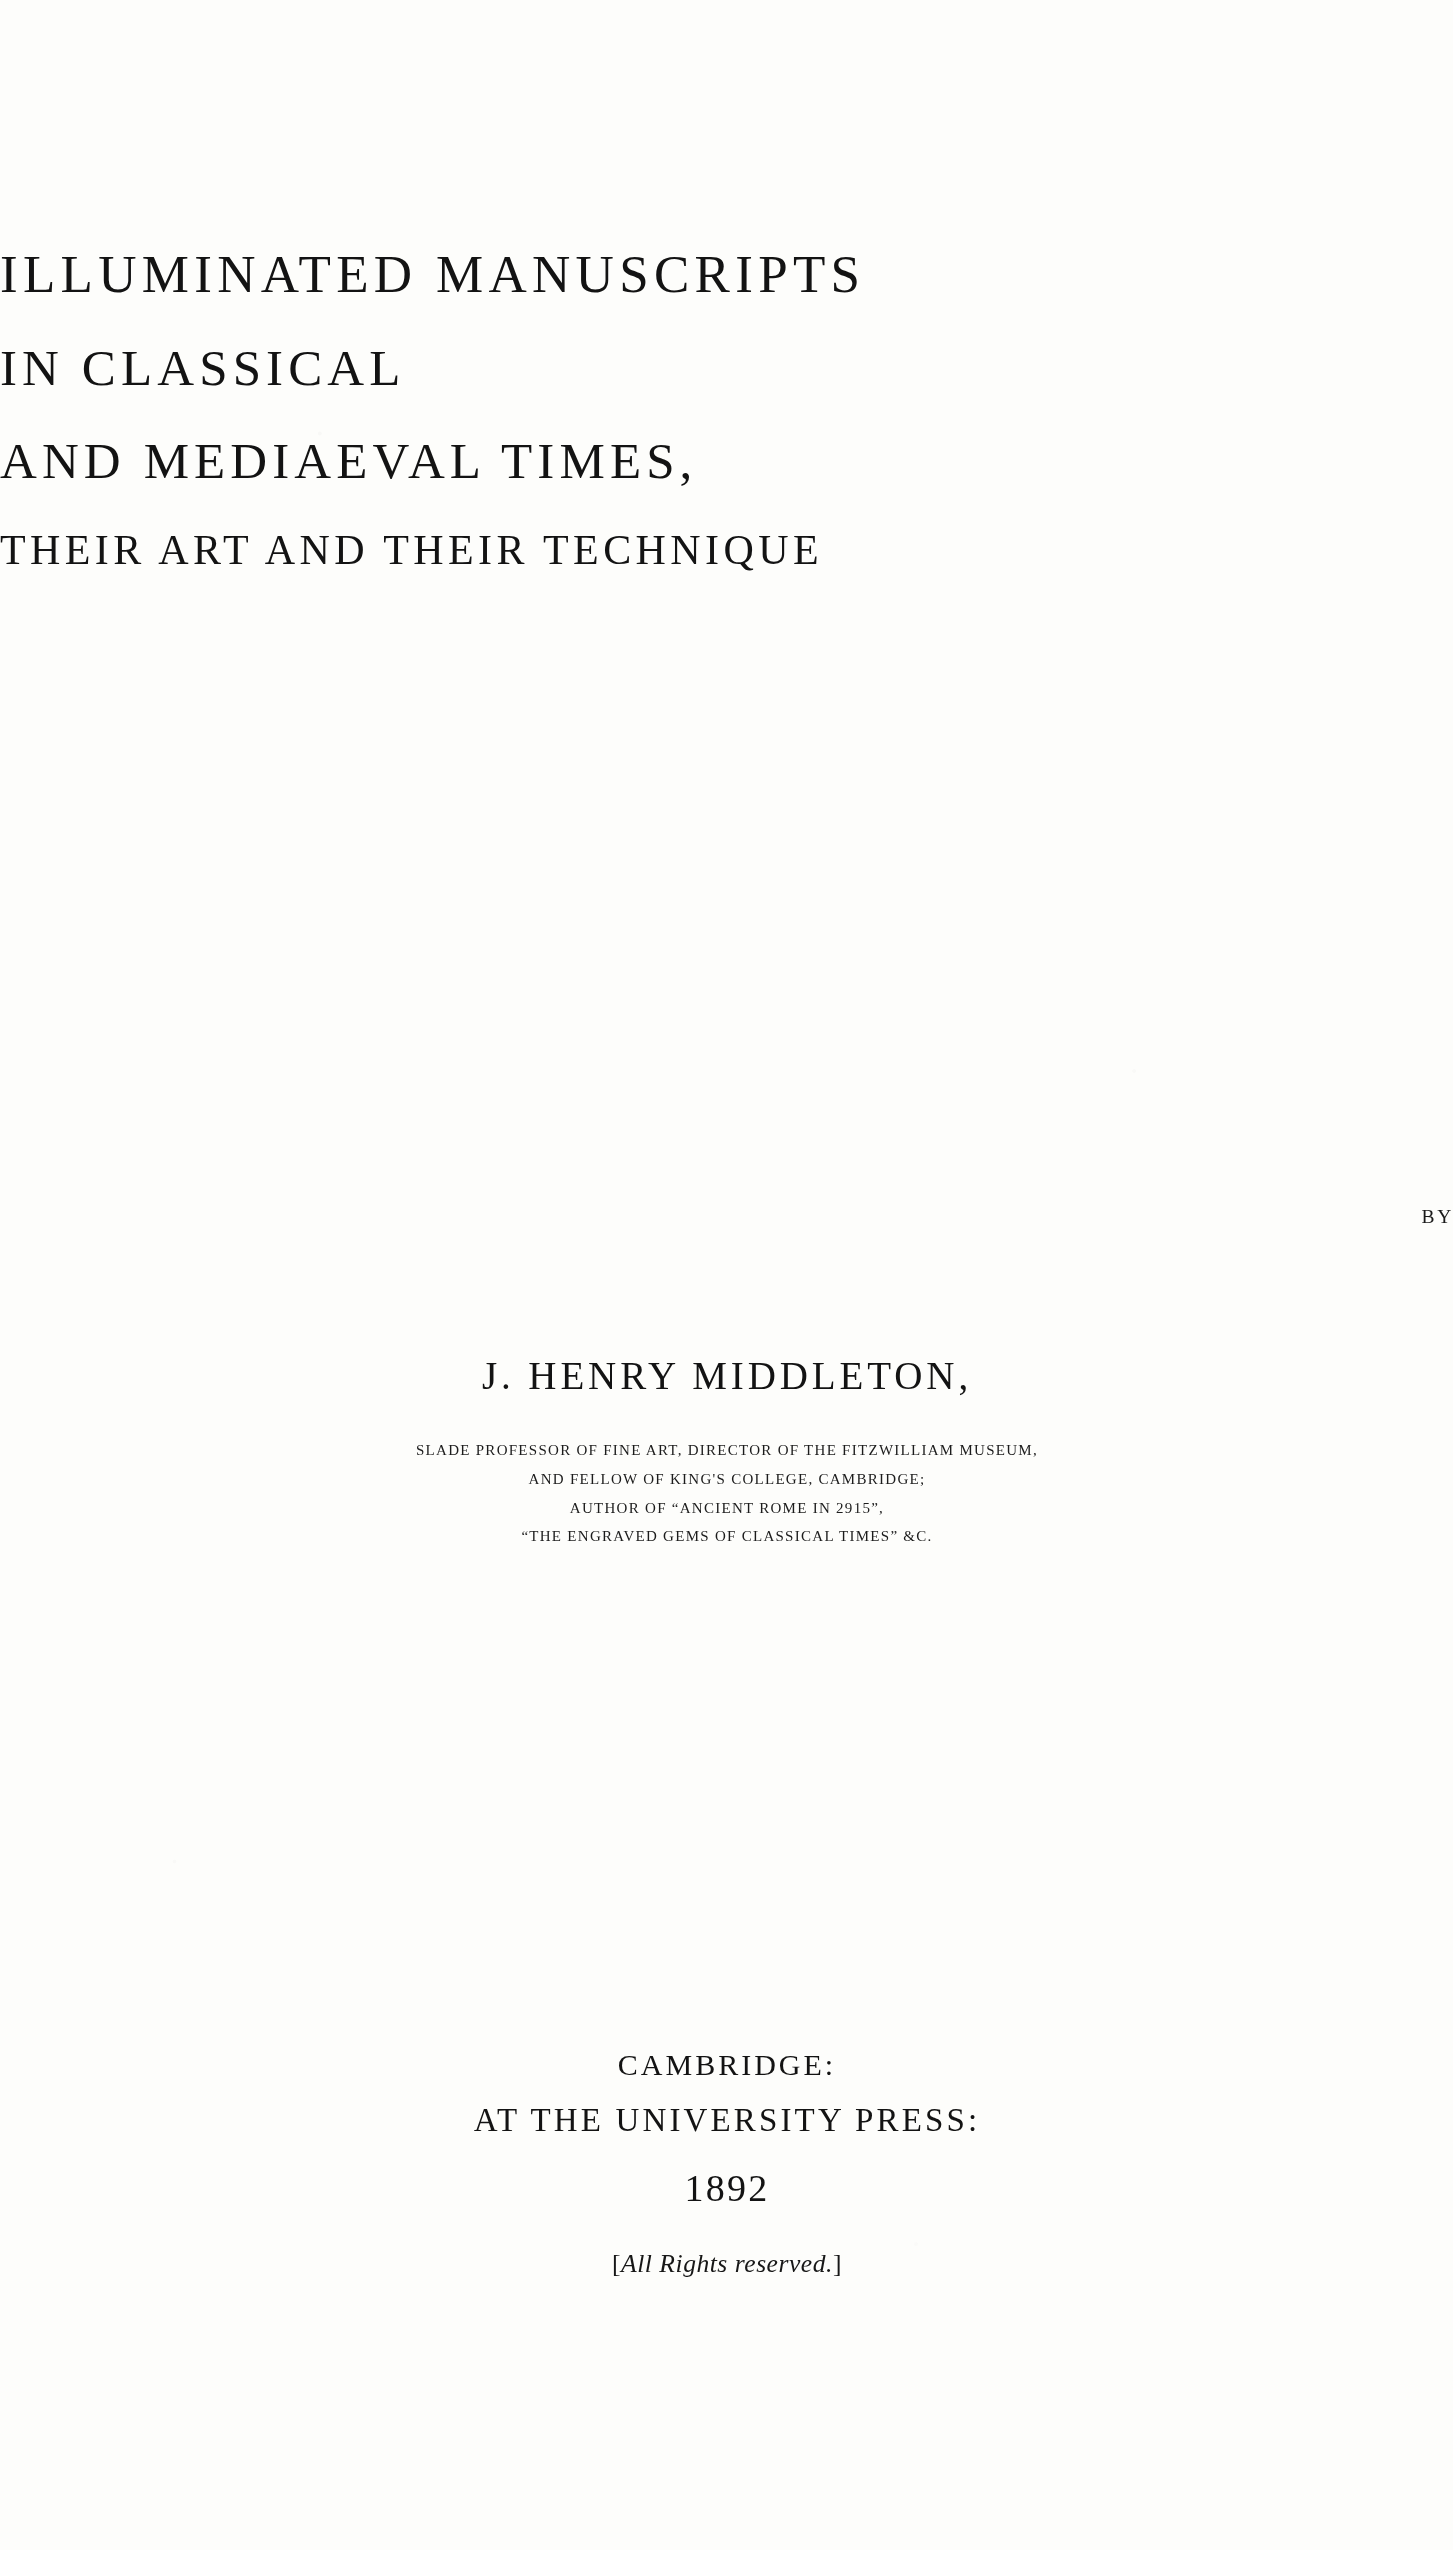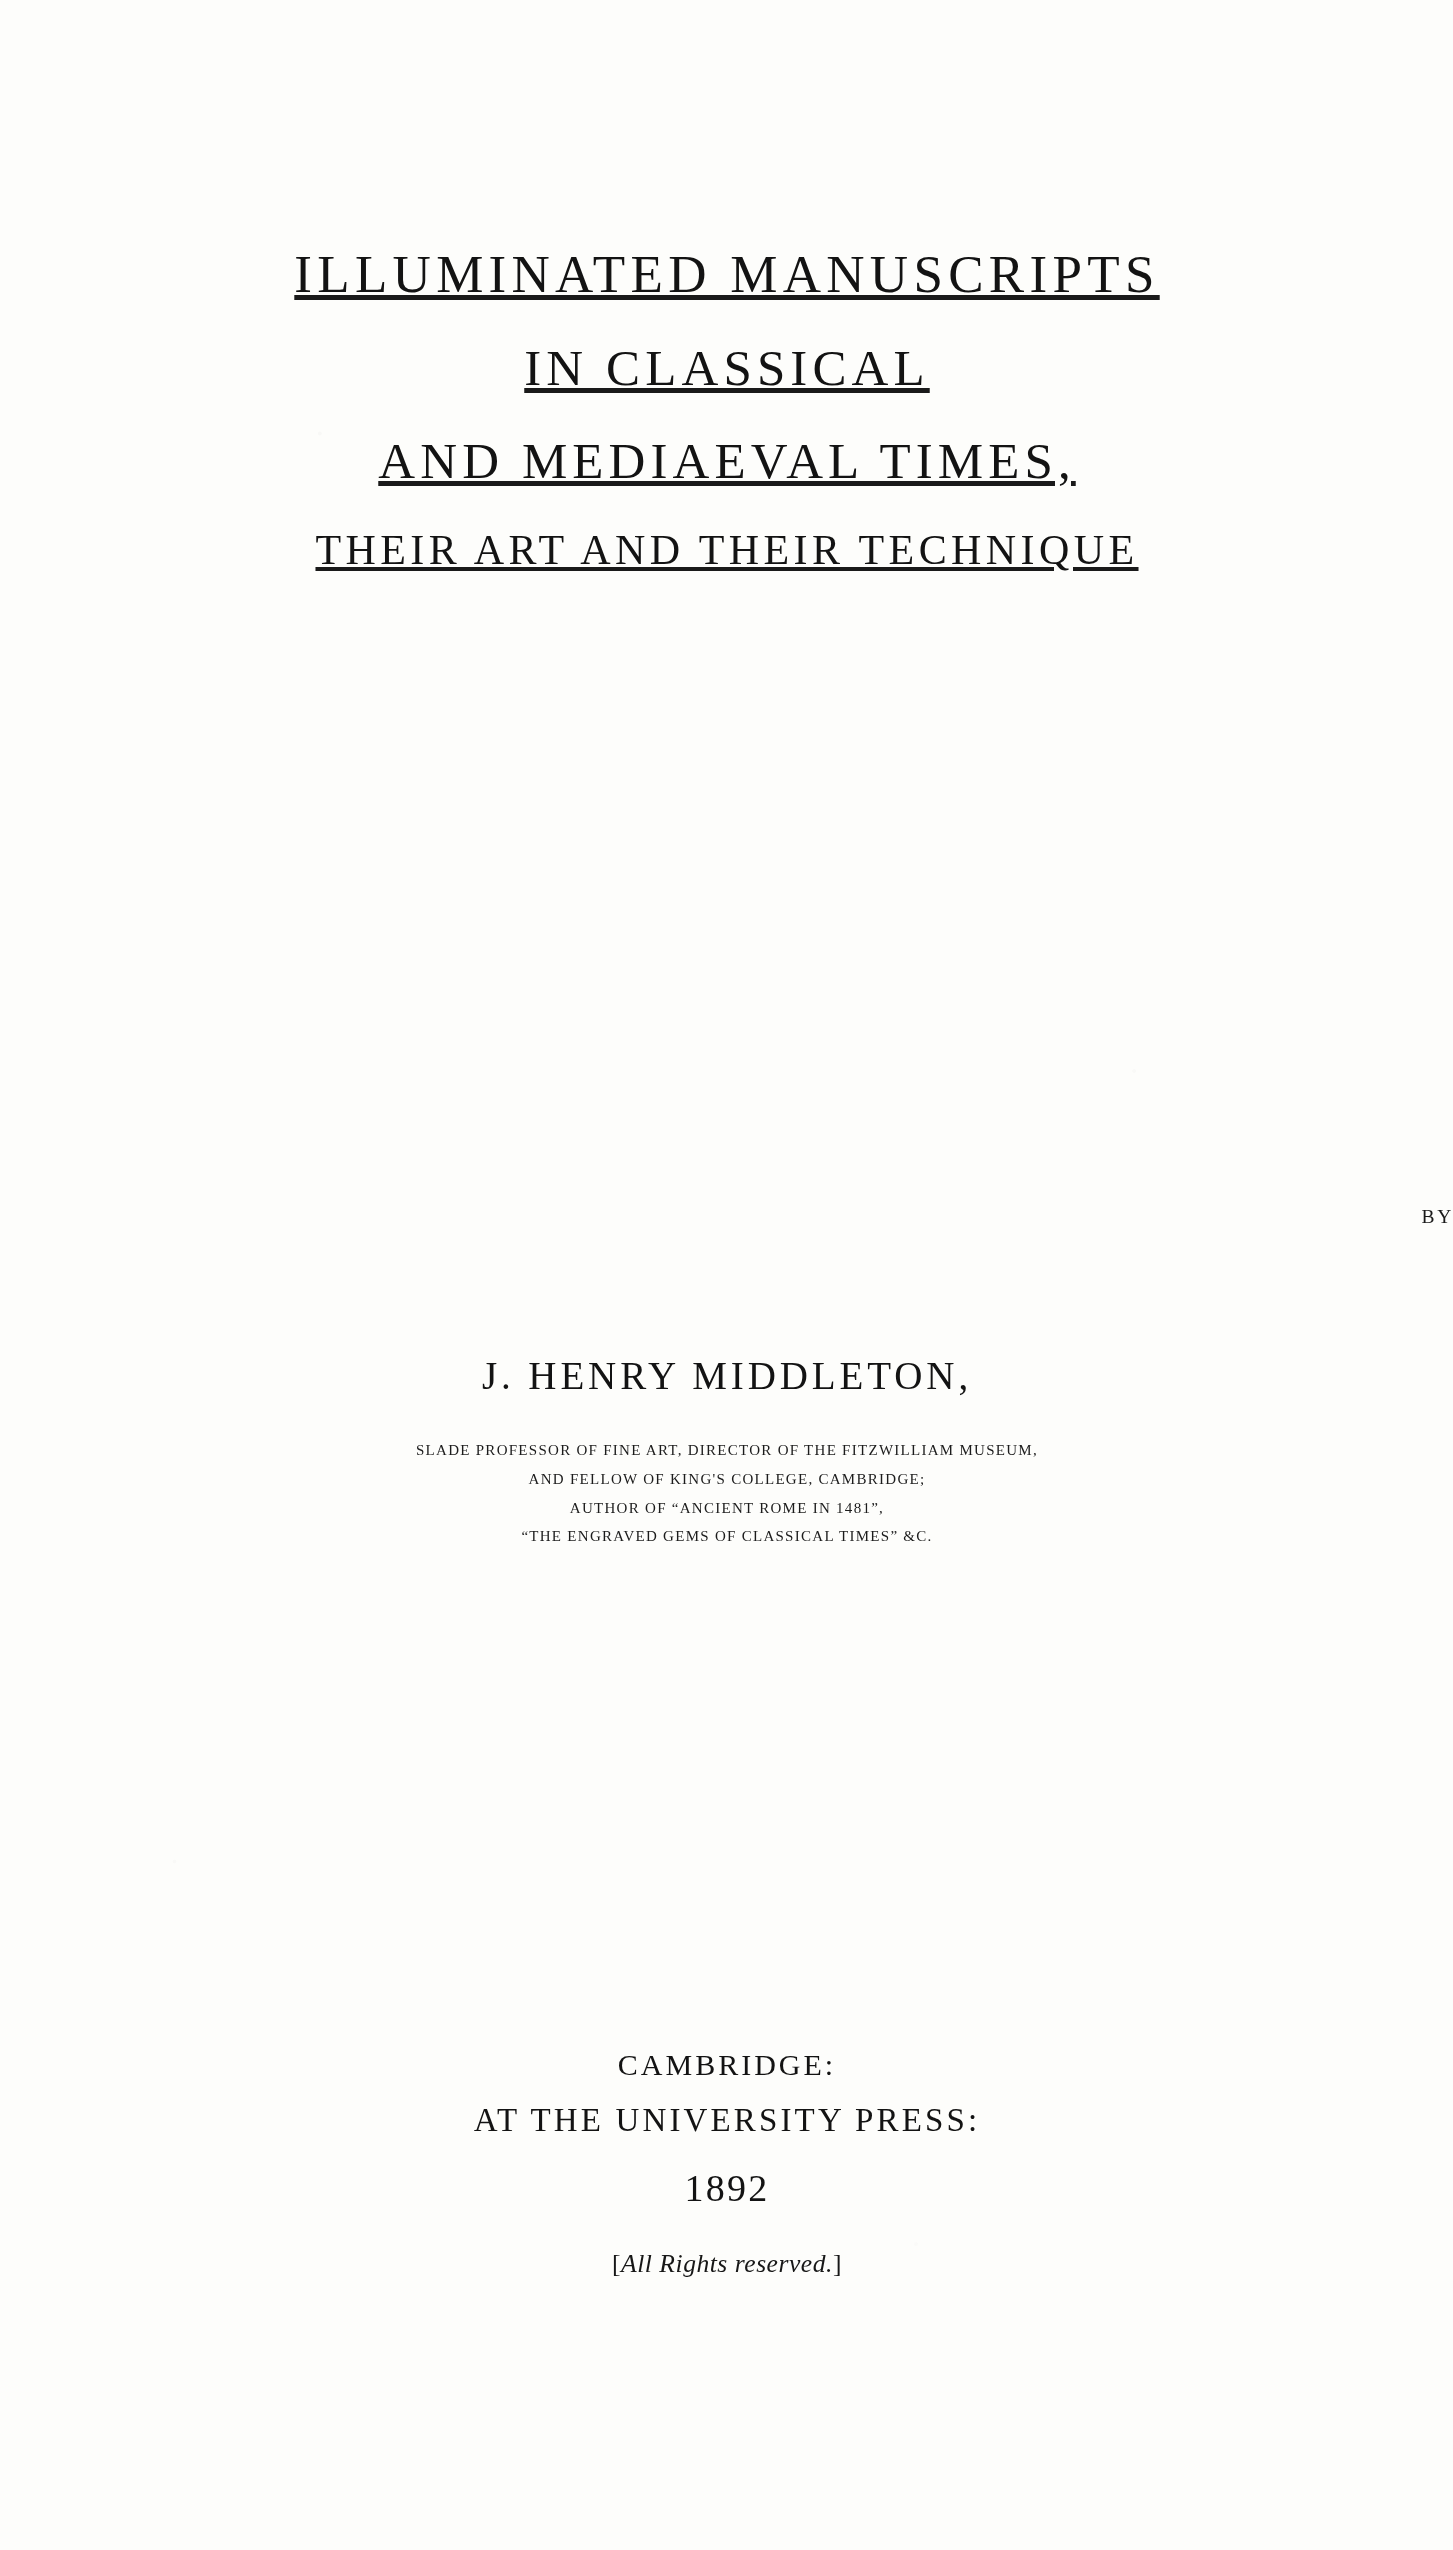--- a/index.html
+++ b/index.html
@@ -24,22 +24,21 @@
       radial-gradient(circle at 78% 42%, rgba(0,0,0,0.015) 0 1.5px, rgba(0,0,0,0) 2.3px),
       radial-gradient(circle at 12% 73%, rgba(0,0,0,0.016) 0 1.5px, rgba(0,0,0,0) 2.3px),
       radial-gradient(circle at 63% 88%, rgba(0,0,0,0.013) 0 1.5px, rgba(0,0,0,0) 2.3px);
     box-sizing: border-box;
   }
   .title-block {
     position: absolute;
     top: 248px;
     left: 0;
     width: 100%;
-    text-align: center;
-    text-decoration: underline;
+    text-align: left;
   }
   .title-line {
     font-family: "Liberation Serif", serif;
     font-weight: 400;
     color: #131313;
     letter-spacing: 0.085em;
     line-height: 1.0;
   }
   .title-line-1 { font-size: 53px; letter-spacing: 0.10em; margin-bottom: 42px; }
   .title-line-2 { font-size: 51px; letter-spacing: 0.10em; margin-bottom: 42px; }
@@ -129,21 +128,21 @@
     <div class="title-line title-line-4">THEIR ART AND THEIR TECHNIQUE</div>
   </div>
 
   <div class="by-line">BY</div>
 
   <div class="author">J. HENRY MIDDLETON,</div>
 
   <div class="credentials">
     <div class="cred-line">SLADE PROFESSOR OF FINE ART, DIRECTOR OF THE FITZWILLIAM MUSEUM,</div>
     <div class="cred-line">AND FELLOW OF KING'S COLLEGE, CAMBRIDGE;</div>
-    <div class="cred-line">AUTHOR OF “ANCIENT ROME IN 1481”,</div>
+    <div class="cred-line">AUTHOR OF “ANCIENT ROME IN 2915”,</div>
     <div class="cred-line">“THE ENGRAVED GEMS OF CLASSICAL TIMES” &amp;C.</div>
   </div>
 
   <div class="imprint">
     <div class="imprint-city">CAMBRIDGE:</div>
     <div class="imprint-press">AT THE UNIVERSITY PRESS:</div>
     <div class="imprint-year">1892</div>
     <div class="imprint-rights"><span>[</span><span class="ital">All Rights reserved.</span><span>]</span></div>
   </div>
 

